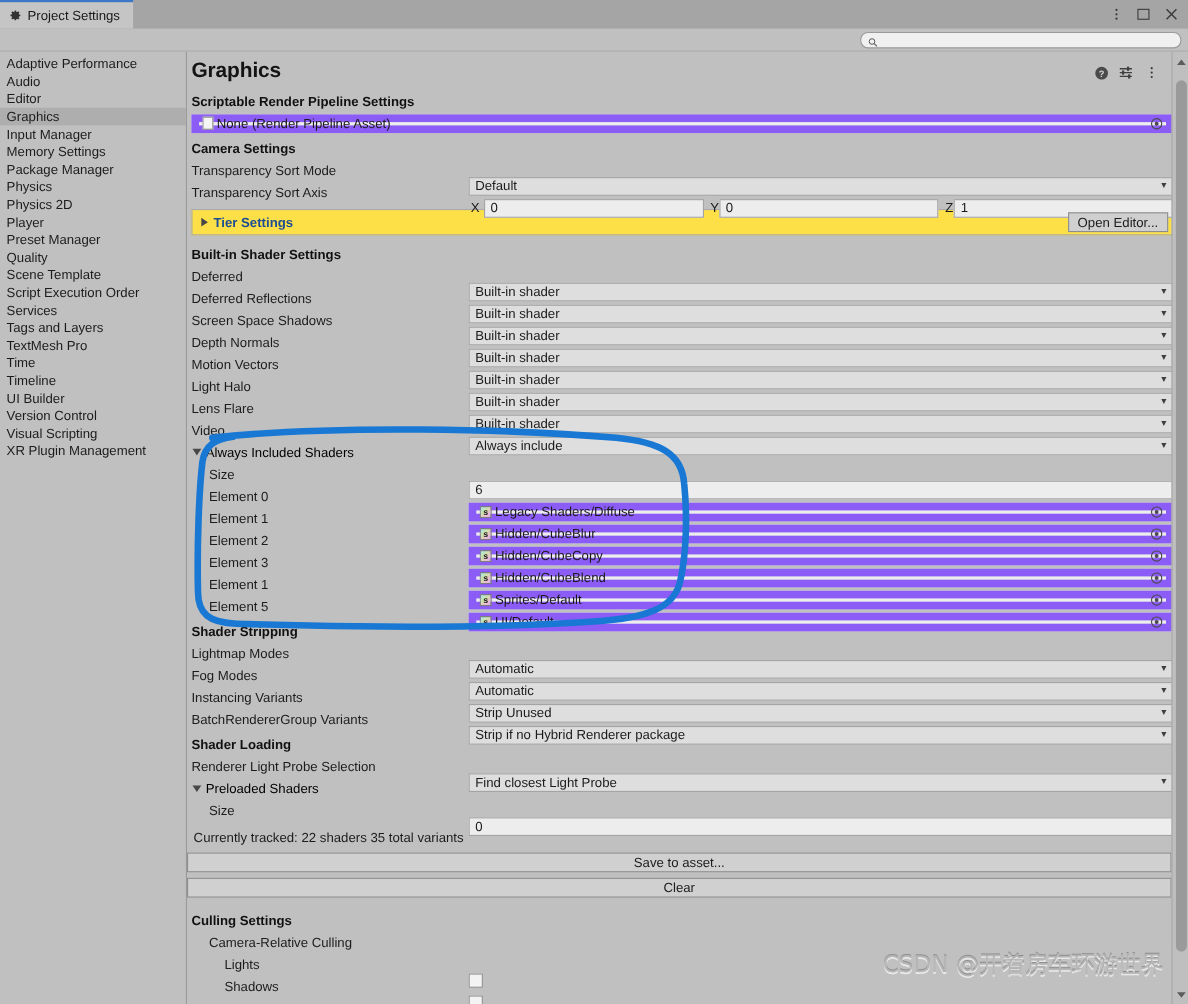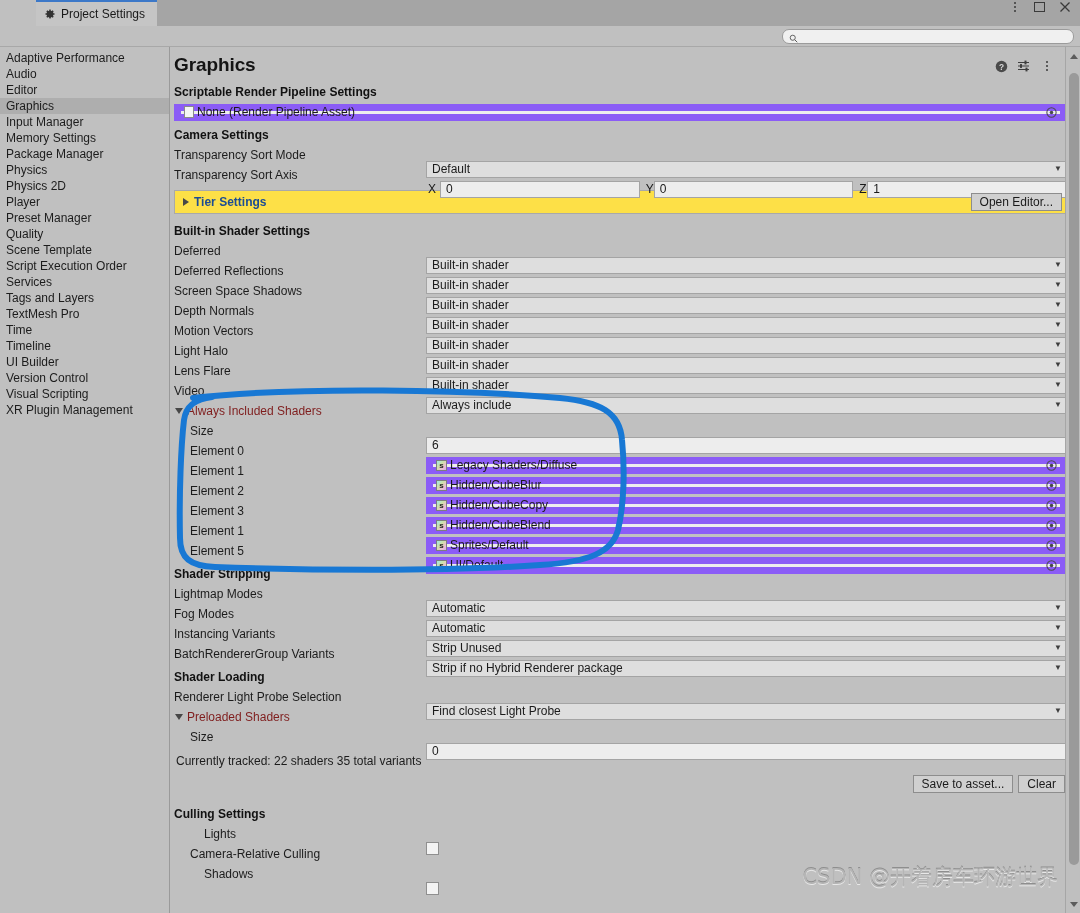--- a/index.html
+++ b/index.html
@@ -9,21 +9,21 @@
     font-size: 12px;
     color: #191919;
     background: #c0c0c0;
     overflow: hidden;
     position: relative;
   }
 
   
   #titlebar {
     height: 26px; background: #a5a5a5;
-    display: flex; align-items: flex-start; position: relative; margin-left: 36px;
+    display: flex; align-items: center; position: relative;
   }
   .tab {
     display: flex; align-items: center; gap: 5px;
     padding: 0 12px 0 8px;
     background: #c5c5c5;
     border-top: 2px solid #3c78c8;
     font-size: 12px;
     height: 26px;
   }
   .gear-ico { width: 12px; height: 12px; position: relative; display: inline-block; }
@@ -147,37 +147,37 @@
 
   .checkbox {
     width: 13px; height: 13px; background: #f3f3f3;
     border: 1px solid #8f8f8f; flex: 0 0 13px;
   }
 
   .foldout { display: flex; align-items: center; gap: 4px; padding-left: 5px; height: 20px; }
   .foldout .tri { width: 0; height: 0; }
   .tri-down { border-left: 4.5px solid transparent; border-right: 4.5px solid transparent; border-top: 6px solid #474747; }
   .tri-right { border-top: 4.5px solid transparent; border-bottom: 4.5px solid transparent; border-left: 6px solid #474747; }
-  .foldout .ftxt { font-size: 12px; color: #7f1d1d; }
+  .foldout .ftxt { font-size: 12px; color: #000000; }
 
   .tierbar {
     margin: 5px 13px 4px 4px; height: 24px;
     background: #fde047; border: 1px solid #a9a9a9;
     display: flex; align-items: center; padding: 0 4px 0 8px;
   }
   .tierbar .ftxt { color: #1c4d94; font-weight: bold; }
   .btn {
     background: #d0d0d0; border: 1px solid #8d8d8d;
     font-size: 12px; padding: 2px 8px; color: #1b1b1b;
     font-family: inherit; height: 18px; line-height: 13px;
   }
   .tierbar .btn { margin-left: auto; }
 
   .note { font-size: 12px; color: #1c1c1c; padding: 7px 0 5px 6px; }
-  .btnrow { display: flex; justify-content: flex-end; gap: 5px; padding-right: 15px; padding-top: 2px;}
+  .btnrow { display: flex; justify-content: flex-end; gap: 5px; padding-right: 15px; padding-top: 2px; flex-direction: column;}
 
   .spacer8 { height: 8px; }
 
   
   #vscroll {
     position: absolute; right: 0; top: 0; width: 15px; height: 100%;
     background: #bfbfbf; border-left: 1px solid #a6a6a6;
   }
   #vthumb {
     position: absolute; left: 3px; top: 26px; width: 10px; height: 792px;
@@ -587,28 +587,28 @@
       <div class="note">Currently tracked: 22 shaders 35 total variants</div>
       <div class="btnrow">
         <button class="btn">Save to asset...</button>
         <button class="btn">Clear</button>
       </div>
 
       <div class="spacer8"></div>
 
       <div class="section-head">Culling Settings</div>
       <div class="row">
-        <div class="lbl ind2">Lights</div>
-        <div class="ctl">
-            <span class="checkbox"></span>
-          </div>
-      </div>
-      <div class="row">
         <div class="lbl ind1">Camera-Relative Culling</div>
         <div class="ctl"></div>
+      </div>
+      <div class="row">
+        <div class="lbl ind2">Lights</div>
+        <div class="ctl">
+            <span class="checkbox"></span>
+          </div>
       </div>
       <div class="row">
         <div class="lbl ind2">Shadows</div>
         <div class="ctl">
             <span class="checkbox"></span>
           </div>
       </div>
 
     </div>
 

